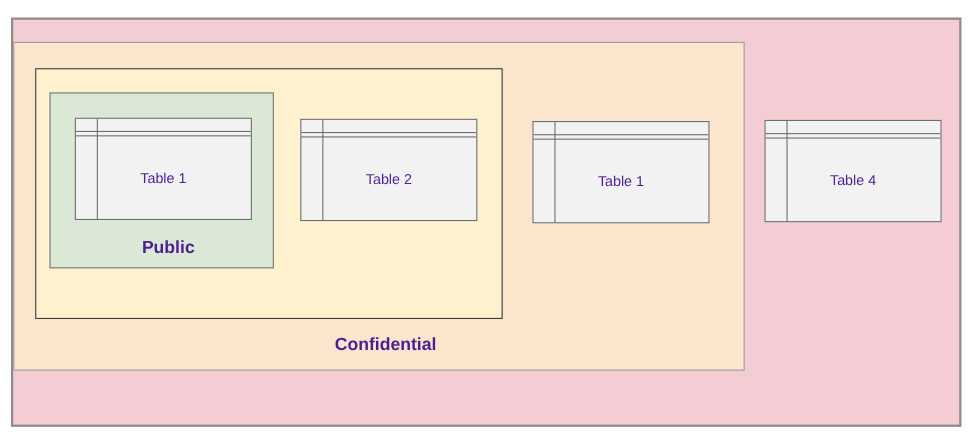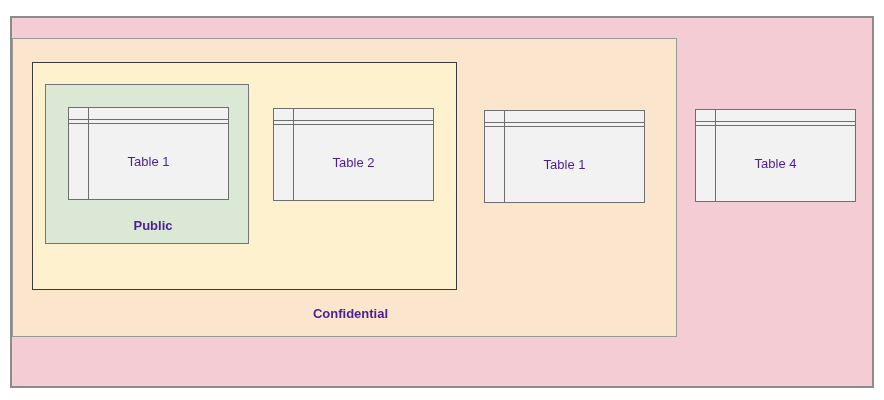--- a/index.html
+++ b/index.html
@@ -41,21 +41,21 @@
   .zone-public {
     left: 12px; top: 21px;
     width: 204px; height: 160px;
     background: #dbe8d5;
     border: 1.5px solid #757575;
   }
   .zone-label {
     position: absolute;
     left: 12px; right: 0;
     text-align: center;
-    font-size: 13px;
+    font-size: 16px;
     font-weight: bold;
     line-height: 18px;
     white-space: nowrap;
   }
   .label-public       { bottom: 8px;  }
   .label-internal     { bottom: 14px; }
   .label-confidential { bottom: 13px; }
   .label-strictly     { bottom: 10px; }
 
   

